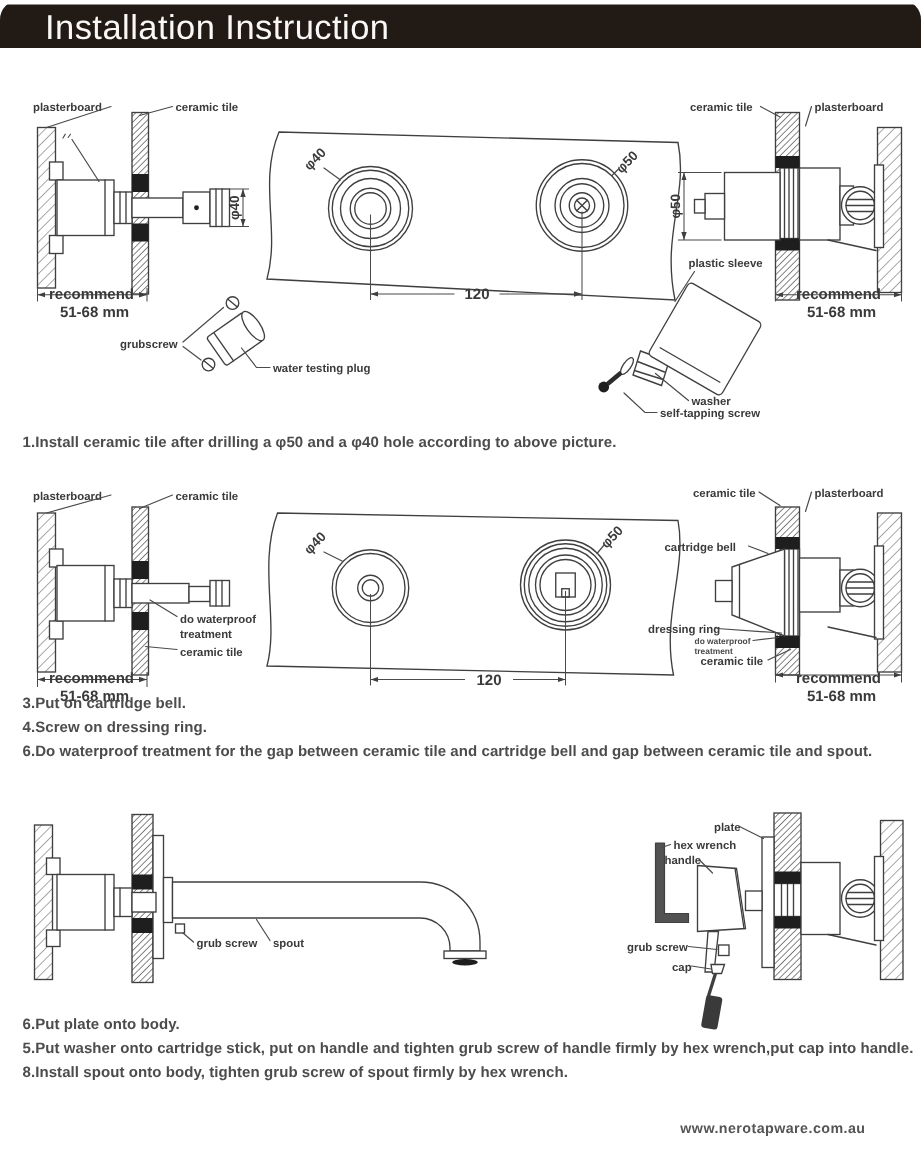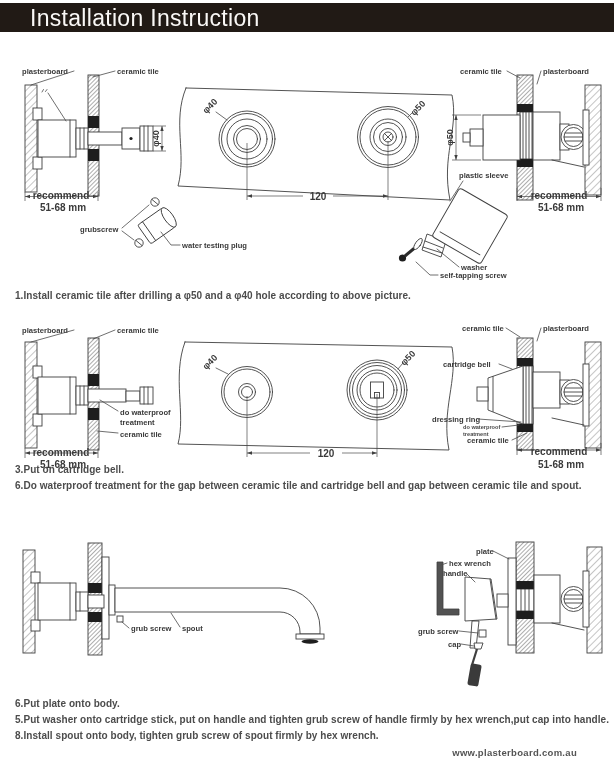--- a/index.html
+++ b/index.html
@@ -1,17 +1,17 @@
 <!DOCTYPE html>
 <html><head>
 <meta charset="utf-8">
 <style>
   html,body{margin:0;padding:0;background:#fff;}
   .page{position:relative;width:614px;height:784px;background:#fff;overflow:hidden;
-        font-family:"Liberation Sans",sans-serif;}
+        font-family:"Liberation Sans",sans-serif;border-radius:13px;}
   .banner{position:absolute;top:3px;left:0;width:614px;height:29px;background:#211a15;}
   .banner span{display:block;padding-left:30px;line-height:30px;font-size:23px;
                color:#faf8f6;letter-spacing:0.3px;}
   .fig{position:absolute;left:0;}
   .steps{position:absolute;left:15px;width:595px;}
   .steps p{margin:0;font-size:10px;font-weight:bold;color:#4c4c4c;line-height:15.8px;
            white-space:nowrap;letter-spacing:0.05px;}
   .footer{position:absolute;top:747px;right:37px;font-size:9.5px;font-weight:bold;
           color:#545454;letter-spacing:0.3px;}
   
@@ -295,20 +295,21 @@
       <line class="dm" x1="517" y1="123" x2="517" y2="133"></line>
       <line class="dm" x1="601" y1="121" x2="601" y2="133"></line>
       <line class="dm" x1="517" y1="128" x2="601" y2="128" marker-start="url(#m2)" marker-end="url(#m2)"></line>
       <text class="R" x="559" y="133" text-anchor="middle">recommend</text>
       <text class="R" x="561" y="145.5" text-anchor="middle">51-68 mm</text>
     </g>
   </svg>
 
   <div class="steps" style="top:462px">
     <p>3.Put on cartridge bell.</p>
+    <p>4.Screw on dressing ring.</p>
     <p>6.Do waterproof treatment for the gap between ceramic tile and cartridge bell and gap between ceramic tile and spout.</p>
   </div>
 
   <svg class="fig" style="top:535px" width="614" height="165" viewBox="0 0 614 165">
     <defs>
       <pattern id="hp3" width="5" height="5" patternUnits="userSpaceOnUse" patternTransform="rotate(45)">
         <line x1="0" y1="0" x2="0" y2="5" stroke="#6e6e6e" stroke-width="0.8"></line>
       </pattern>
       <pattern id="ht3" width="3" height="3" patternUnits="userSpaceOnUse" patternTransform="rotate(45)">
         <line x1="0" y1="0" x2="0" y2="3" stroke="#4a4a4a" stroke-width="0.9"></line>
@@ -377,21 +378,21 @@
       <line class="ld" x1="447" y1="28" x2="441" y2="30"></line>
       <text class="L" x="443" y="41">handle</text>
       <line class="ld" x1="466" y1="38" x2="475" y2="47"></line>
       <text class="L" x="418" y="99">grub screw</text>
       <line class="ld" x1="459" y1="96" x2="478" y2="98"></line>
       <text class="L" x="448" y="112">cap</text>
       <line class="ld" x1="461" y1="109" x2="474" y2="111"></line>
     </g>
   </svg>
 
-  <div class="steps" style="top:696px">
+  <div class="steps" style="top:676px">
     <p>6.Put plate onto body.</p>
     <p>5.Put washer onto cartridge stick, put on handle and tighten grub screw of handle firmly by hex wrench,put cap into handle.</p>
     <p>8.Install spout onto body, tighten grub screw of spout firmly by hex wrench.</p>
   </div>
 
-  <div class="footer">www.plasterboard.com.au</div>
+  <div class="footer">www.nerotapware.com.au</div>
 
 </div>
 
 </body></html>

